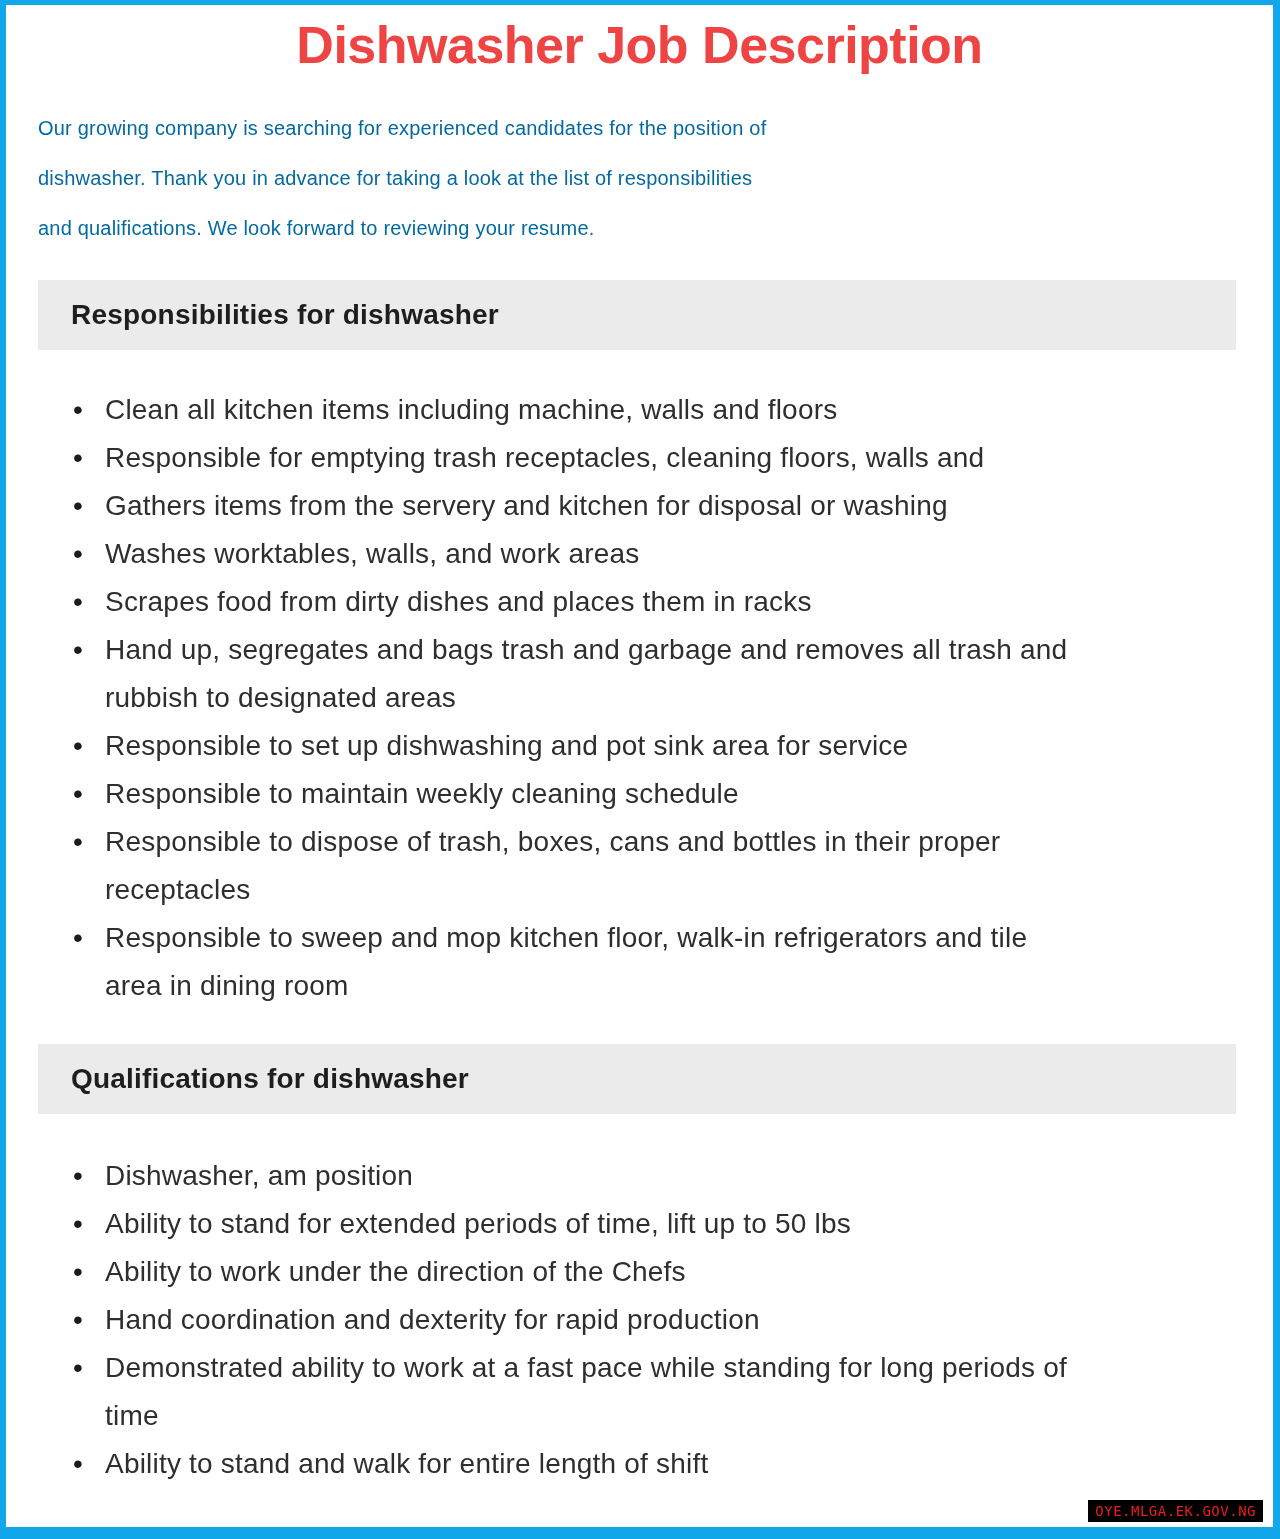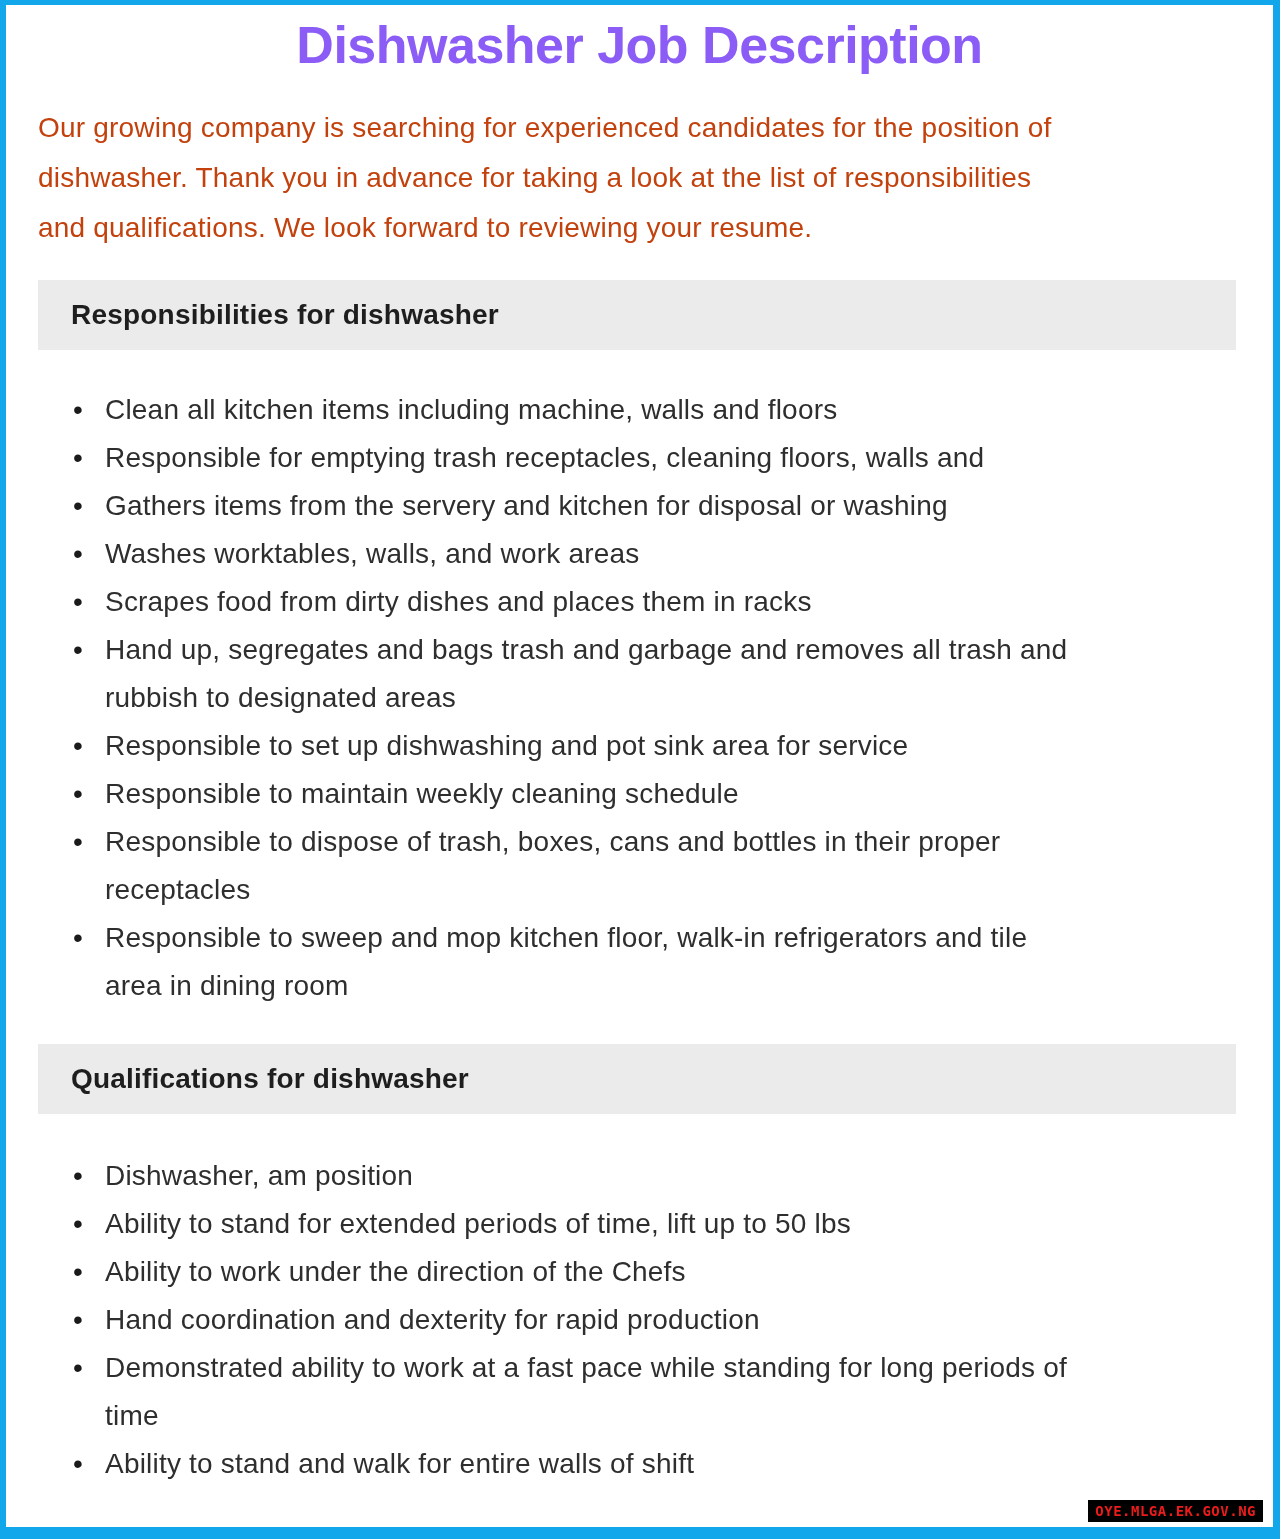--- a/index.html
+++ b/index.html
@@ -23,29 +23,29 @@
     overflow: hidden;
   }
 
   .page-title {
     margin-top: 10px;
     text-align: center;
     font-size: 52px;
     line-height: 60px;
     font-weight: bold;
     letter-spacing: -0.5px;
-    color: #8b5cf6;
+    color: #ef4444;
   }
 
   .intro {
     margin: 28px 35px 0 32px;
-    font-size: 28px;
+    font-size: 20px;
     line-height: 50px;
     letter-spacing: 0.2px;
-    color: #c2410c;
+    color: #0369a1;
     white-space: pre-line;
   }
 
   .section-band {
     height: 70px;
     margin: 27px 37px 0 32px;
     background: #EBEBEB;
     display: flex;
     align-items: center;
     padding-left: 33px;
@@ -96,21 +96,20 @@
     position: absolute;
     right: 10px;
     bottom: 5px;
     background: #000000;
     color: #ED1C1C;
     font-family: "DejaVu Sans Mono", monospace;
     font-size: 14px;
     line-height: 14px;
     padding: 4px 7px 4px 7px;
     letter-spacing: 0.5px;
-    font-weight: bold;
   }
 </style>
 </head>
 <body>
 
 <div class="page">
 
   <h1 class="page-title">Dishwasher Job Description</h1>
 
   <p class="intro">Our growing company is searching for experienced candidates for the position of
@@ -157,18 +156,18 @@
 
       <li>Ability to stand for extended periods of time, lift up to 50 lbs</li>
 
       <li>Ability to work under the direction of the Chefs</li>
 
       <li>Hand coordination and dexterity for rapid production</li>
 
       <li>Demonstrated ability to work at a fast pace while standing for long periods of
 time</li>
 
-      <li>Ability to stand and walk for entire walls of shift</li>
+      <li>Ability to stand and walk for entire length of shift</li>
     </ul>
 
   <div class="watermark">OYE.MLGA.EK.GOV.NG</div>
 
 </div>
 
 </body></html>

